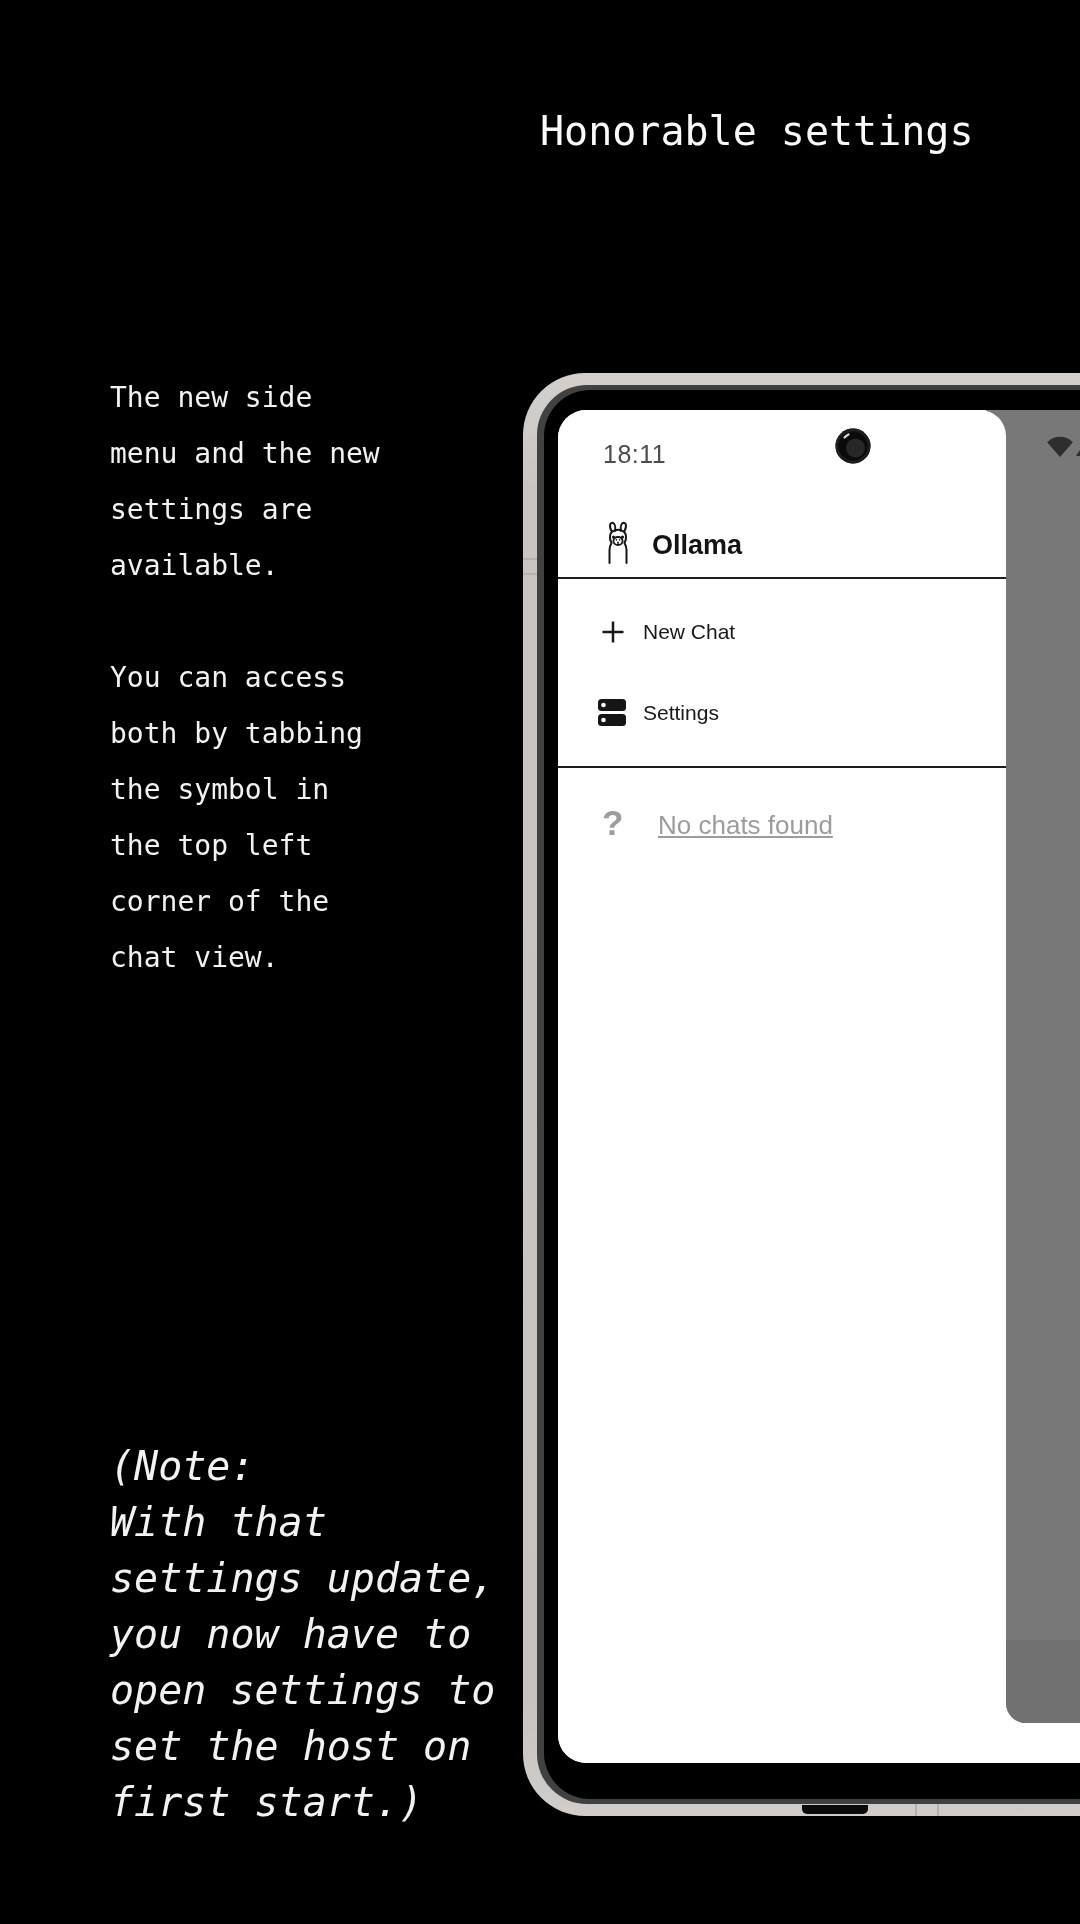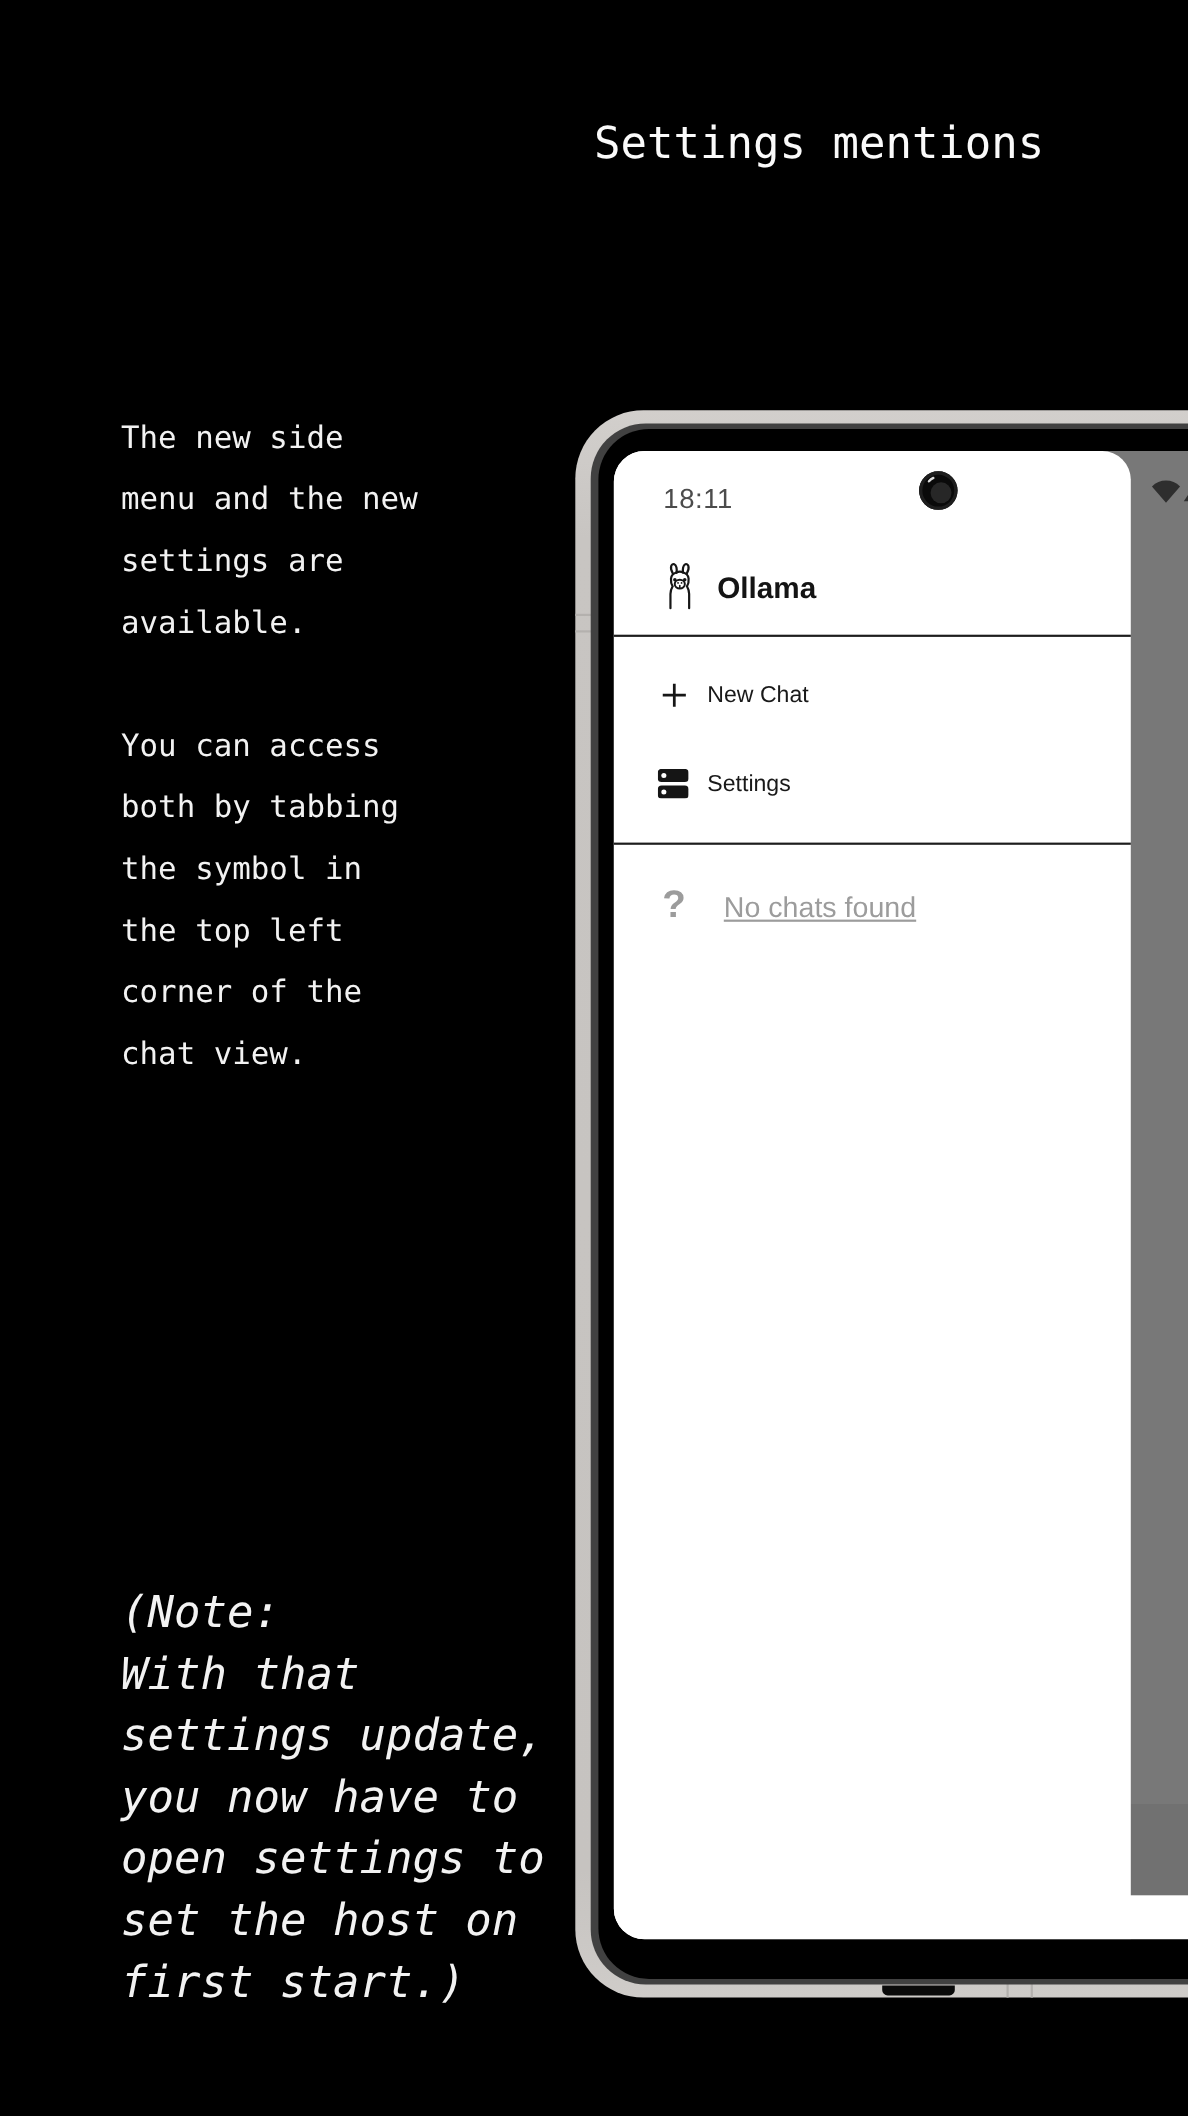--- a/index.html
+++ b/index.html
@@ -60,29 +60,29 @@
   }
   .scrim-bottom{
     position:absolute;left:0;right:0;bottom:0;height:83px;
     background:#717171;
   }
   .wifi{position:absolute;left:40px;top:26px;width:28px;height:22px;}
   .signal-sliver{position:absolute;left:70px;top:28px;width:12px;height:18px;}
   
   .drawer{
     position:absolute;left:0;top:0;width:448px;height:100%;
-    background:#fff;border-top-right-radius:26px;z-index:2;padding-left:22px;
+    background:#fff;border-top-right-radius:26px;z-index:2;
   }
   .status-time{
     position:absolute;left:45px;top:30px;
     font-size:25px;line-height:28px;font-weight:500;
     color:#4c4c4c;letter-spacing:0.5px;
   }
   .camera{position:absolute;left:275px;top:16px;width:40px;height:40px;}
-  .drawer-header{position:absolute;left:0;top:6px;width:100%;height:138px;}
+  .drawer-header{position:absolute;left:0;top:16px;width:100%;height:138px;}
   .llama{position:absolute;left:45px;top:95px;width:30px;height:43px;}
   .app-name{
     position:absolute;left:94px;top:103px;
     font-size:27px;line-height:32px;font-weight:700;color:#141414;
   }
   .divider{position:absolute;left:0;width:100%;height:2px;background:#1d1d1d;}
   .divider.d1{top:167px;}
   .divider.d2{top:356px;}
   .menu-item{position:absolute;left:0;width:100%;height:62px;cursor:pointer;}
   .menu-item .mi-icon{position:absolute;}
@@ -115,21 +115,21 @@
   .antenna-bottom{position:absolute;width:2px;height:14px;top:1429px;background:#b4b1ae;}
   .ab1{left:392px;} .ab2{left:414px;}
   .usb-port{
     position:absolute;left:279px;top:1432px;width:66px;height:9px;
     background:#0a0a0a;border-radius:0 0 5px 5px;
   }
 </style>
 </head>
 <body>
 
-<div class="page-title">Settings mentions</div>
+<div class="page-title">Honorable settings</div>
 
 <div class="intro-block">
   <div class="para">The new side
 menu and the new
 settings are
 available.</div>
   <div class="para">You can access
 both by tabbing
 the symbol in
 the top left

